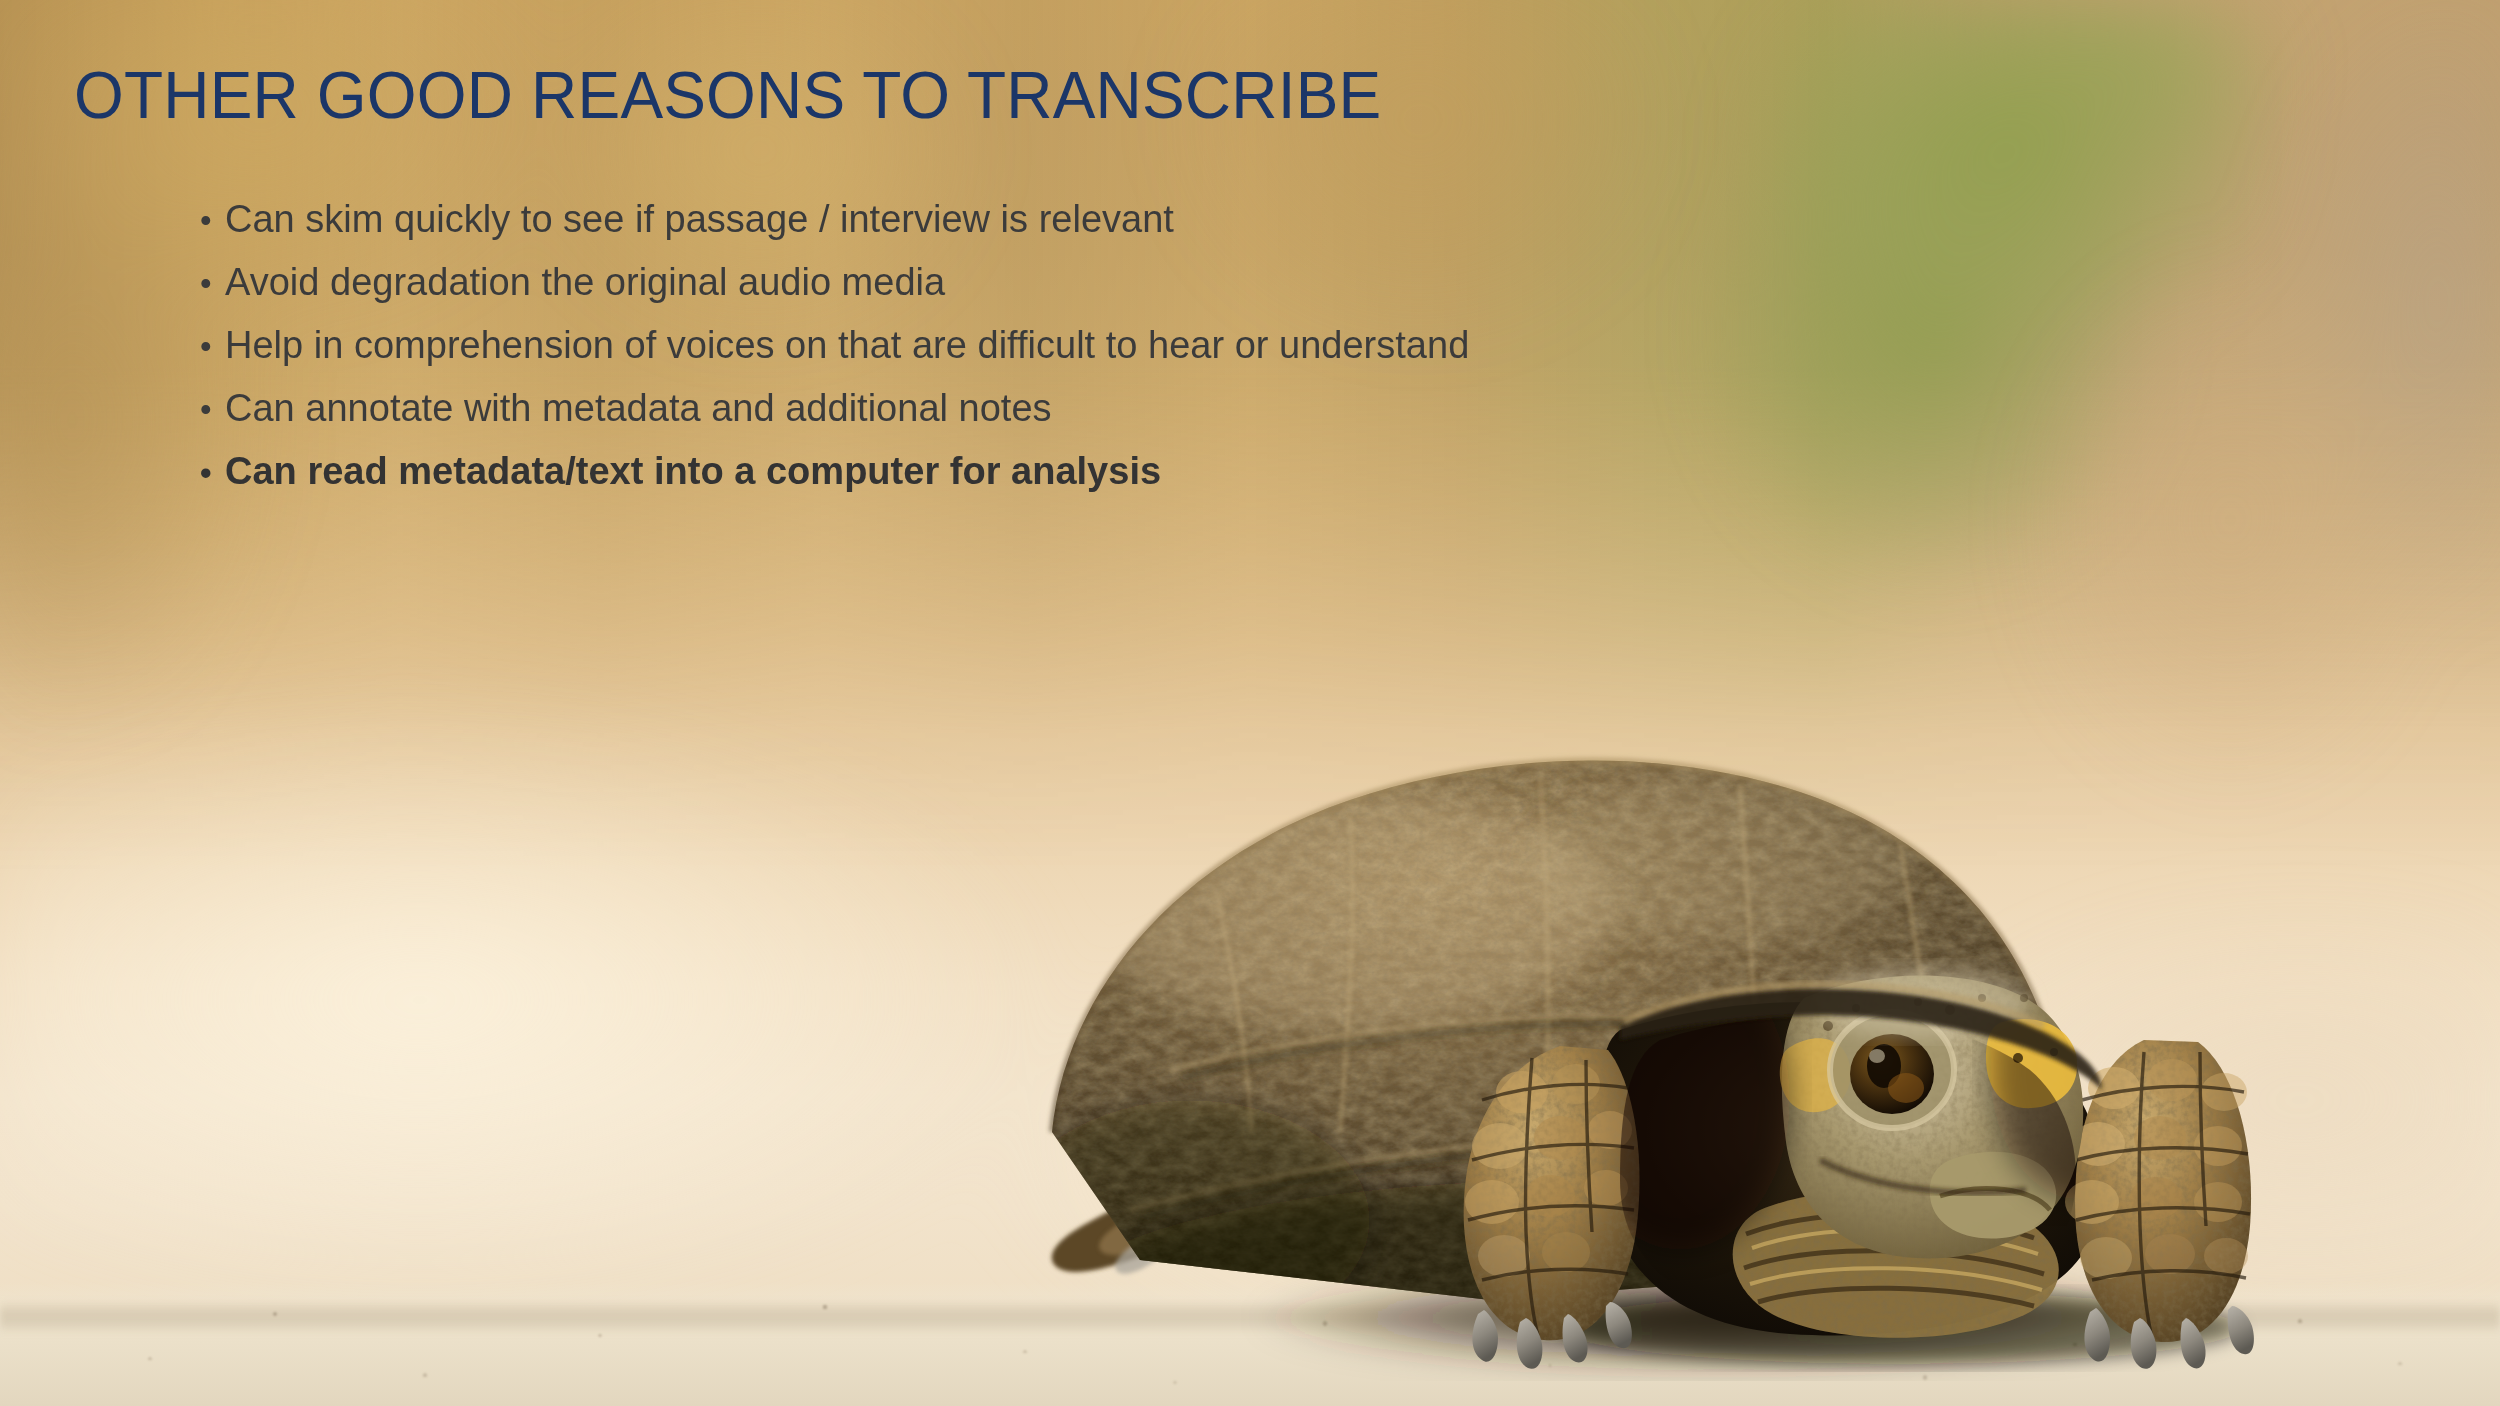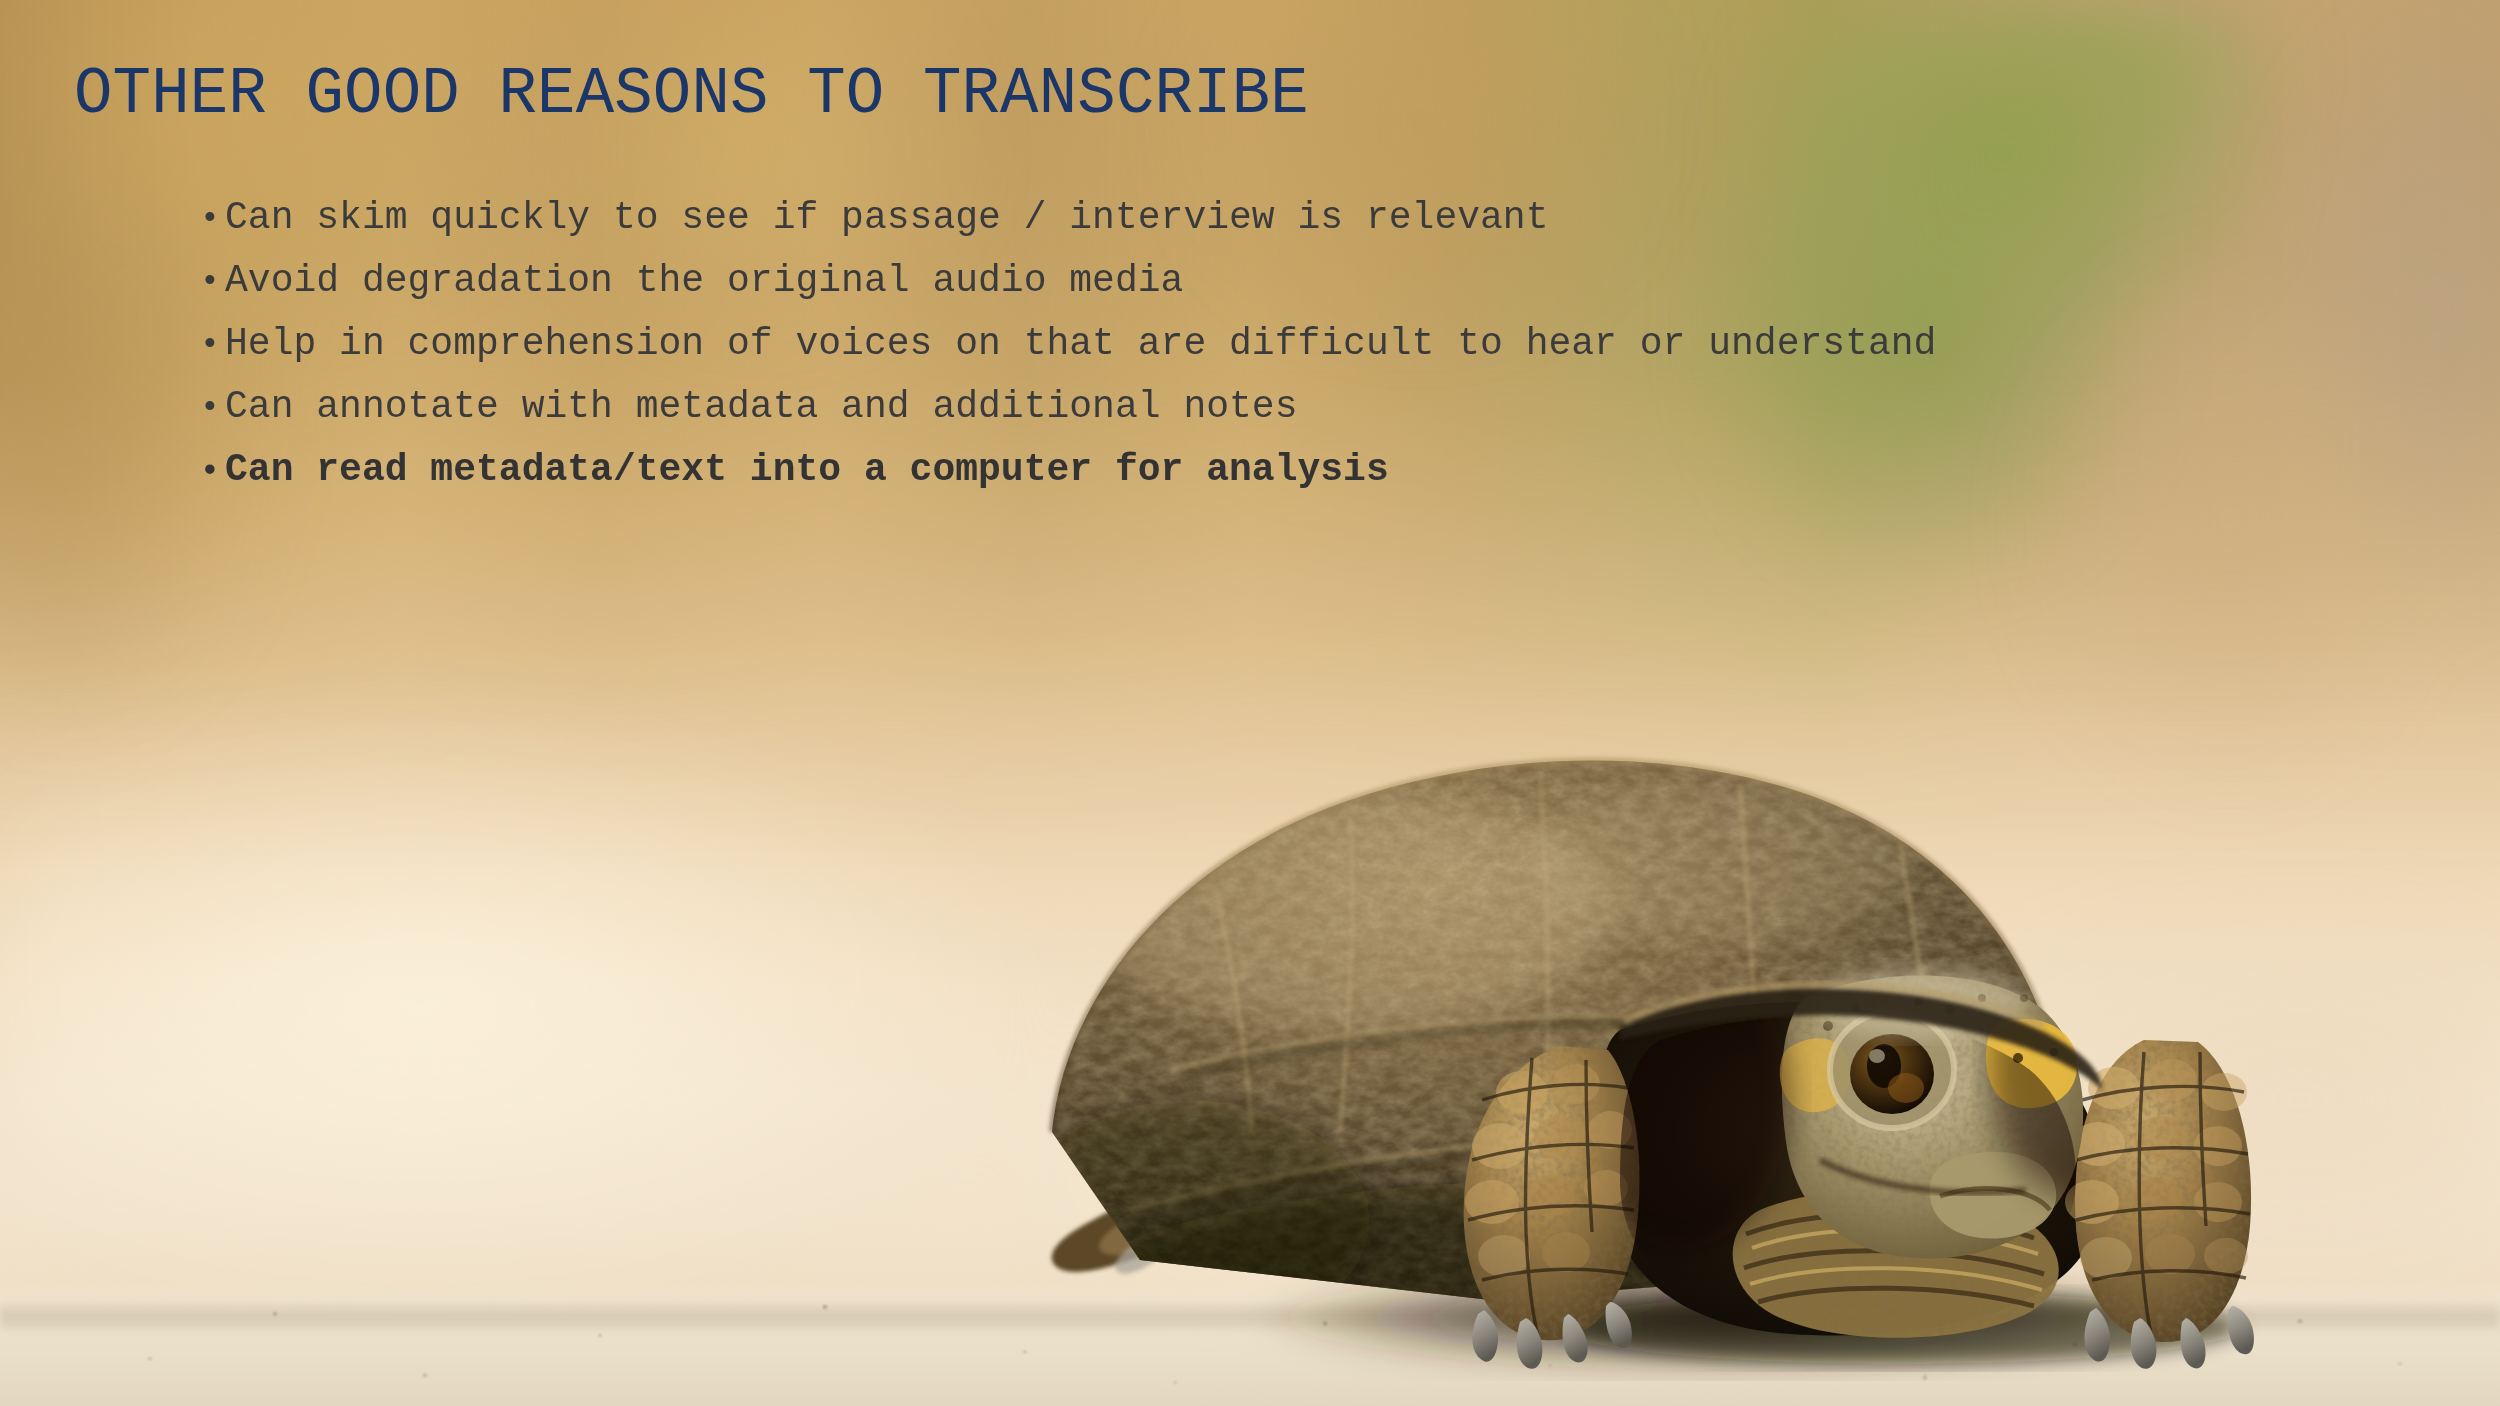--- a/index.html
+++ b/index.html
@@ -6,21 +6,21 @@
   html, body {
     margin: 0;
     padding: 0;
     background: #000;
   }
   #slide {
     position: relative;
     width: 2500px;
     height: 1406px;
     overflow: hidden;
-    font-family: Liberation Mono, monospace;
+    font-family: Liberation Sans, sans-serif;
     background: #e9d5ae;
   }
 
   
   .bg-layer {
     position: absolute;
     inset: 0;
     pointer-events: none;
   }
   

